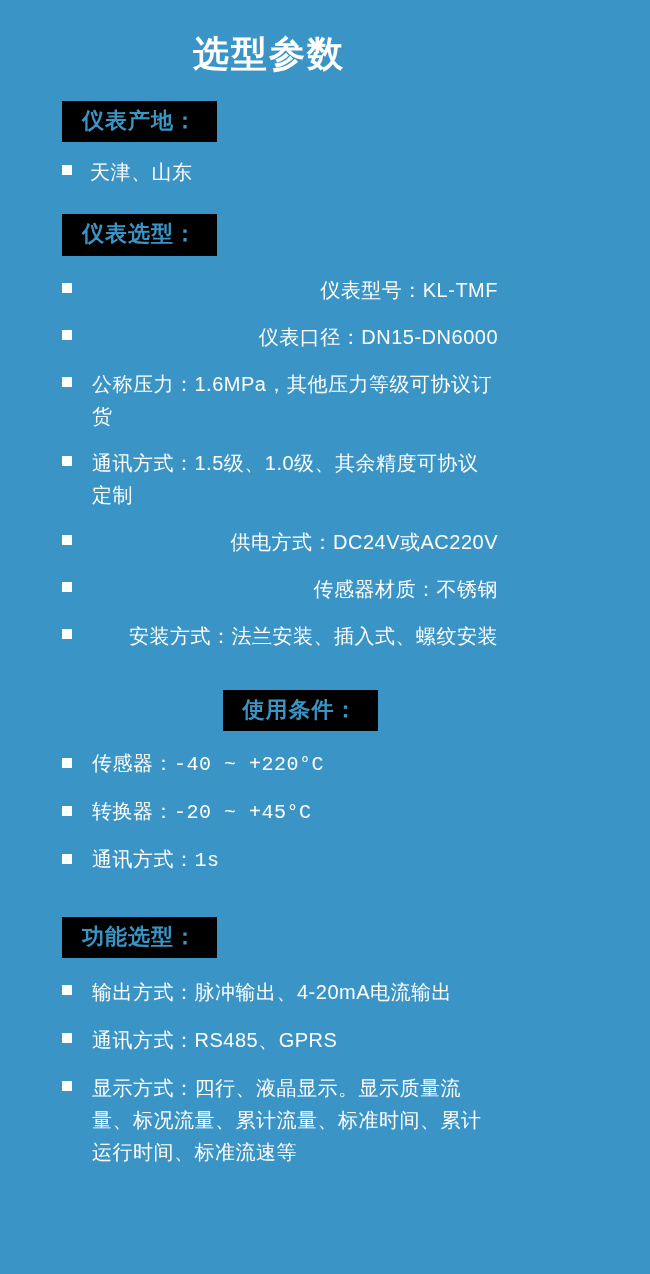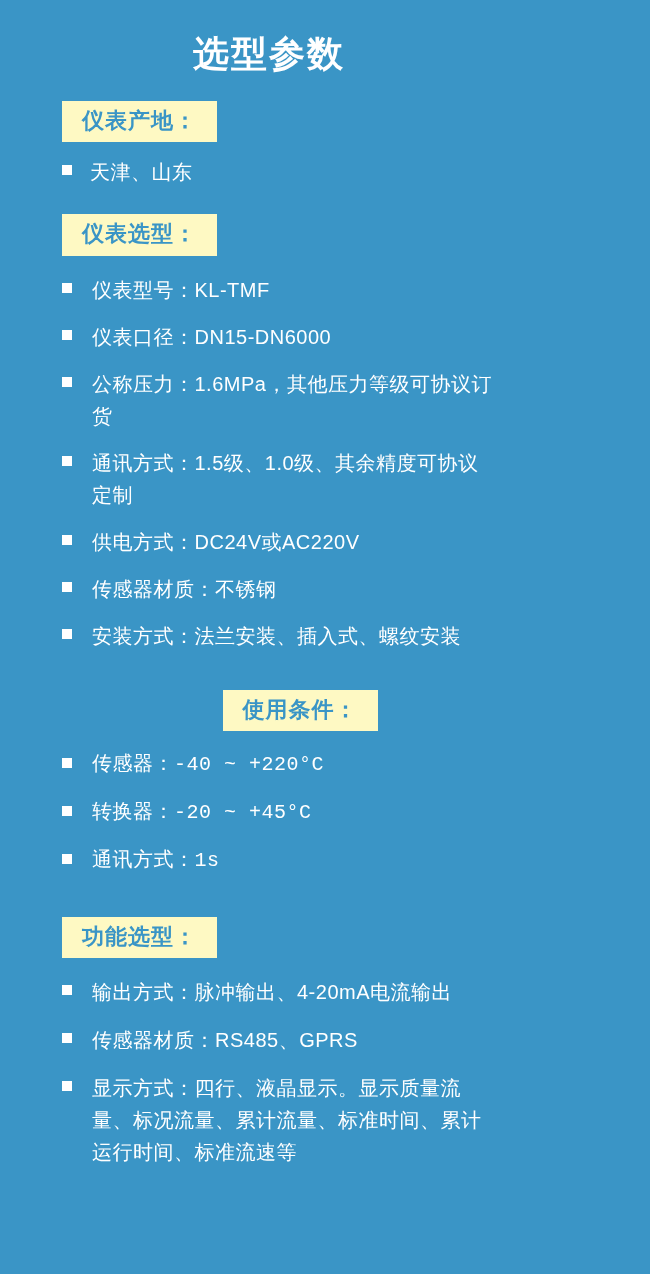--- a/index.html
+++ b/index.html
@@ -27,21 +27,21 @@
     color: #ffffff;
     letter-spacing: 2px;
     padding-top: 32px;
     line-height: 1.2;
   }
   .section {
     margin-top: 26px;
   }
   .section-header {
     display: inline-block;
-    background: #fef9c3;
+    background: #000000;
     color: #3a95c6;
     font-size: 22px;
     font-weight: bold;
     padding: 8px 20px 9px 20px;
     margin-left: 62px;
     letter-spacing: 1px;
     line-height: 1.1;
   }
   .items {
     margin-top: 16px;
@@ -69,21 +69,21 @@
     max-width: 500px;
   }
   .sec-origin .items {
     margin-top: 14px;
     padding-left: 62px;
   }
   .sec-origin .bullet {
     margin-right: 18px;
   }
   .sec-select .items { margin-top: 18px; }
-  .sec-select .item { margin-bottom: 15px; }
+  .sec-select .item { margin-bottom: 15px; justify-content: space-between; }
   .sec-cond { margin-top: 38px; text-align: center; }
   .sec-cond .items { margin-top: 18px; }
   .sec-cond .item { margin-bottom: 16px; font-family: Liberation Mono, monospace; }
   .sec-func { margin-top: 40px; }
   .sec-func .items { margin-top: 18px; }
   .sec-func .item { margin-bottom: 16px; }
 </style>
 </head>
 <body>
 
@@ -155,21 +155,21 @@
 
   <div class="section sec-func">
     <div class="section-header">功能选型：</div>
     <div class="items">
       <div class="item">
         <span class="bullet"></span>
         <span class="item-text">输出方式：脉冲输出、4-20mA电流输出</span>
       </div>
       <div class="item">
         <span class="bullet"></span>
-        <span class="item-text">传感器材质：RS485、GPRS</span>
+        <span class="item-text">通讯方式：RS485、GPRS</span>
       </div>
       <div class="item">
         <span class="bullet"></span>
         <span class="item-text">显示方式：四行、液晶显示。显示质量流量、标况流量、累计流量、标准时间、累计运行时间、标准流速等</span>
       </div>
     </div>
   </div>
 
 </div>
 

